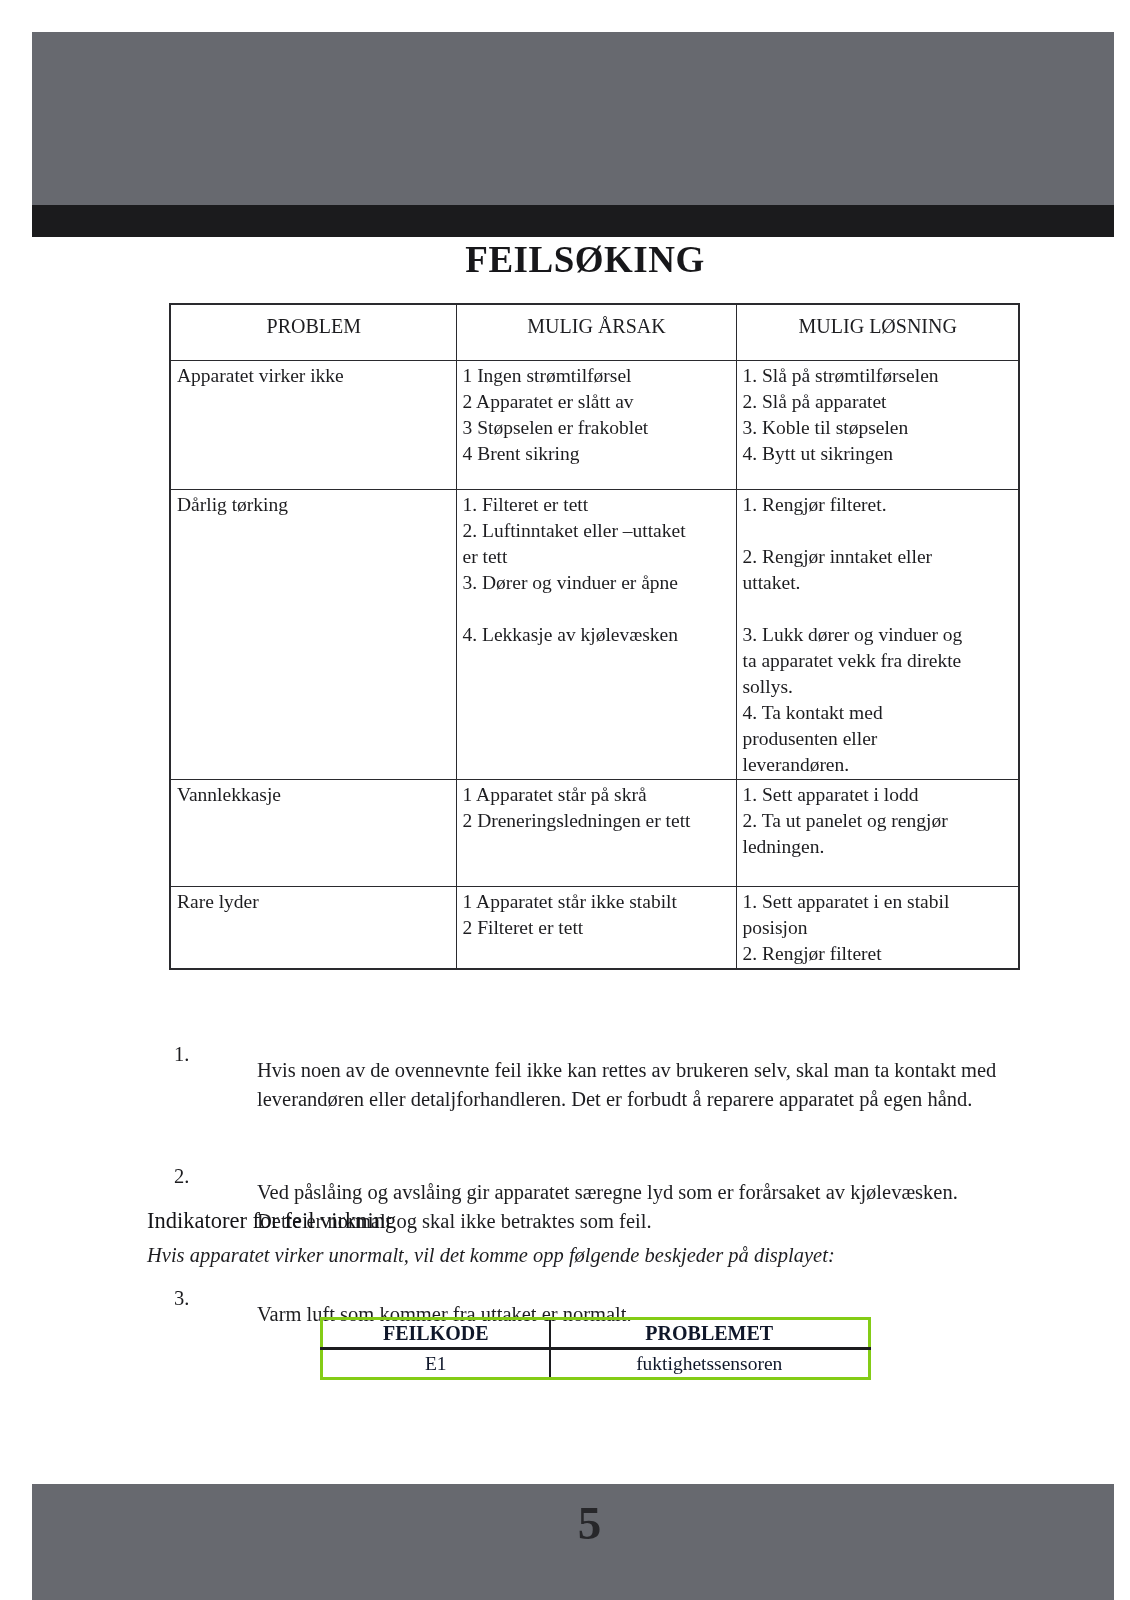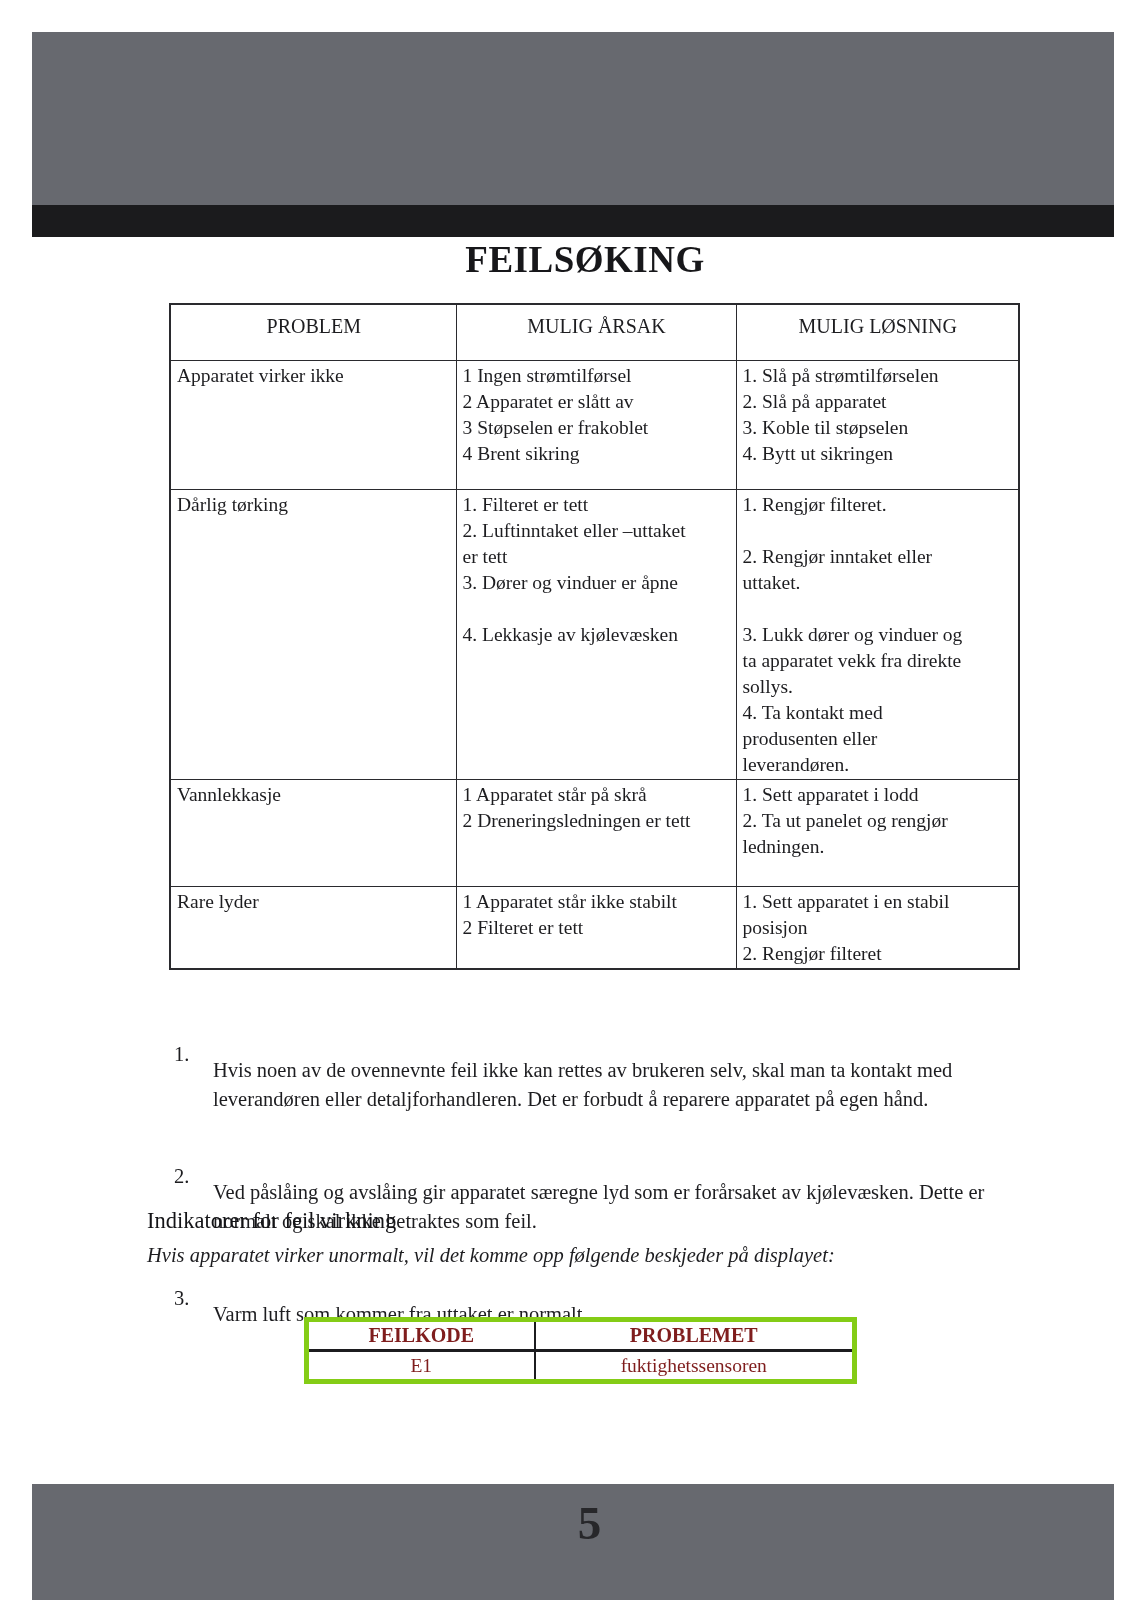--- a/index.html
+++ b/index.html
@@ -60,40 +60,40 @@
   .row-2 { height: 290px; }
   .row-3 { height: 107px; }
   .row-4 { height: 83px; }
   
   .notes {
     position: absolute; left: 110px; top: 976px; width: 910px;
     font-size: 20.5px; line-height: 29px;
   }
   .note { position: relative; padding-left: 39px; }
   .note-num { position: absolute; left: 0; top: 0; }
-  .note-text { display: inline-block; max-width: 870px; }
+  .note-text { display: inline-block; max-width: 870px; margin-left: 44px; }
   
   .section-heading {
     position: absolute; left: 99px; top: 1160px;
     font-size: 22.5px; font-weight: normal; color: #141417;
   }
   .section-intro {
     position: absolute; left: 99px; top: 1196px;
     font-size: 20.5px;
     font-style: italic;
   }
   
   .err-table {
-    position: absolute; left: 272px; top: 1285px;
+    position: absolute; left: 288px; top: 1285px;
     border-collapse: collapse;
     table-layout: fixed;
     font-size: 19.5px;
     line-height: 27px;
-    color: #7f1d1d;
-    border: 5px solid #84cc16;
+    color: #0f172a;
+    border: 3px solid #84cc16;
   }
   .err-table th, .err-table td {
     border: 2px solid #1c1c1f;
     text-align: center;
     vertical-align: top;
     padding: 0 4px;
     white-space: pre-line;
   }
   .err-table th {
     font-weight: bold;

